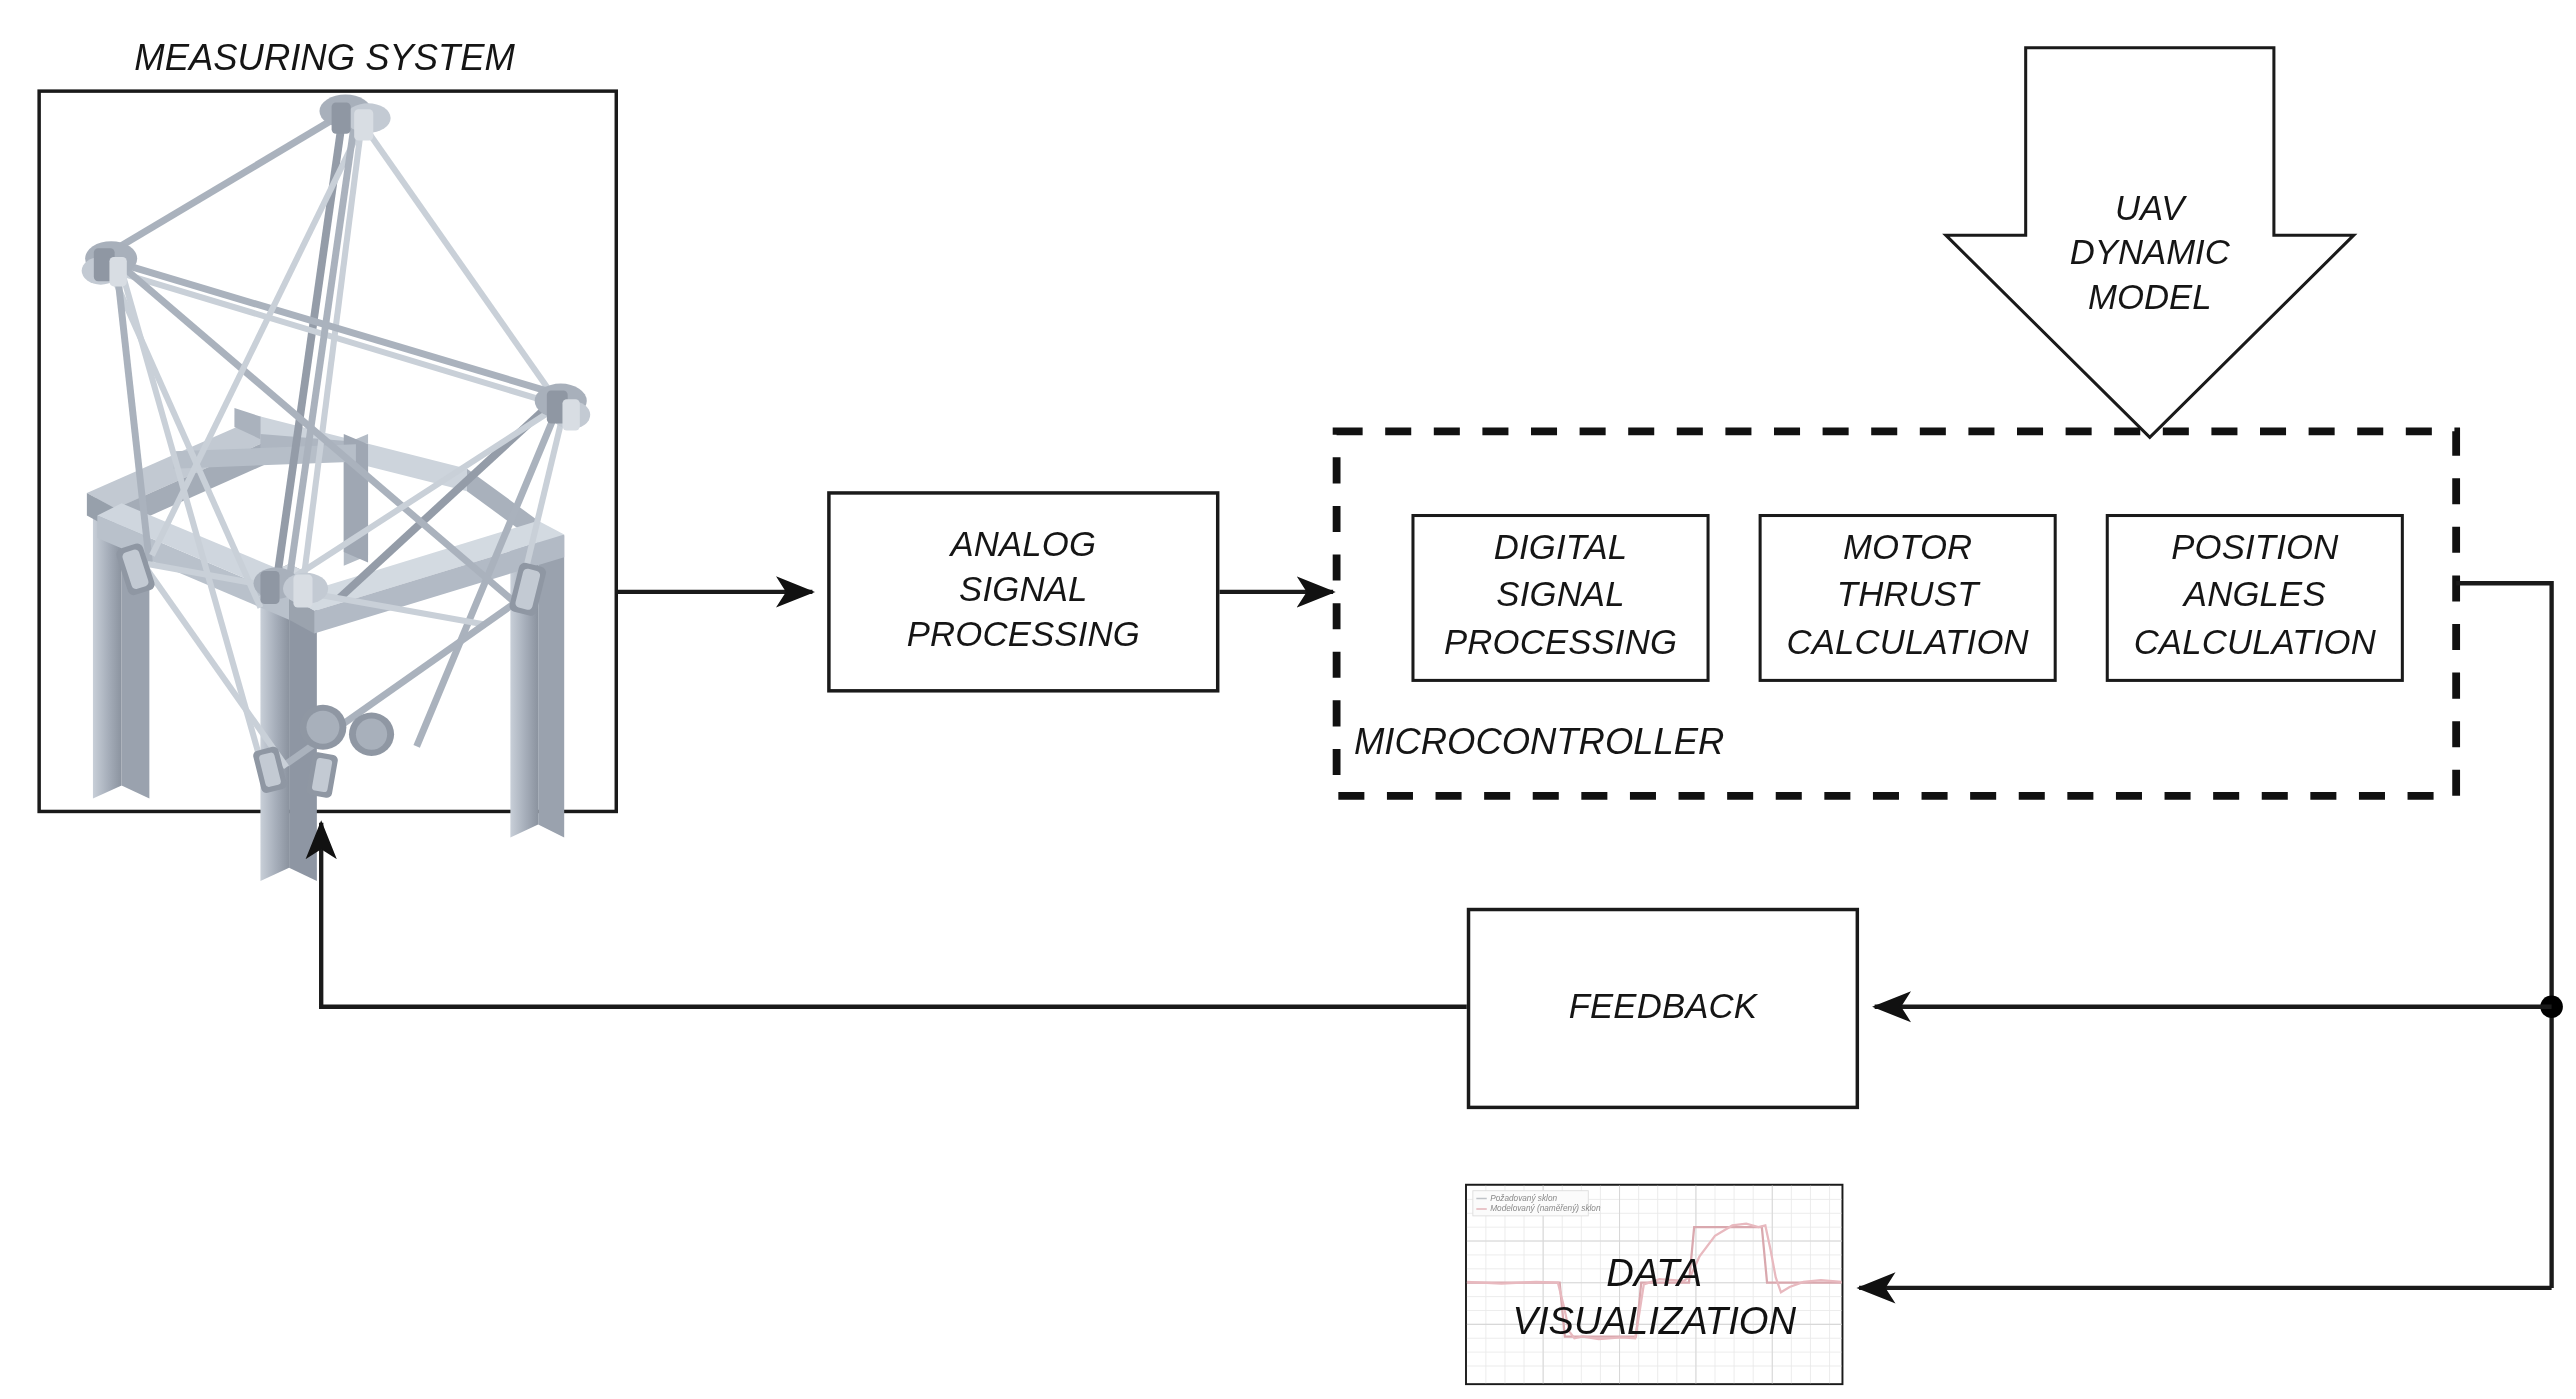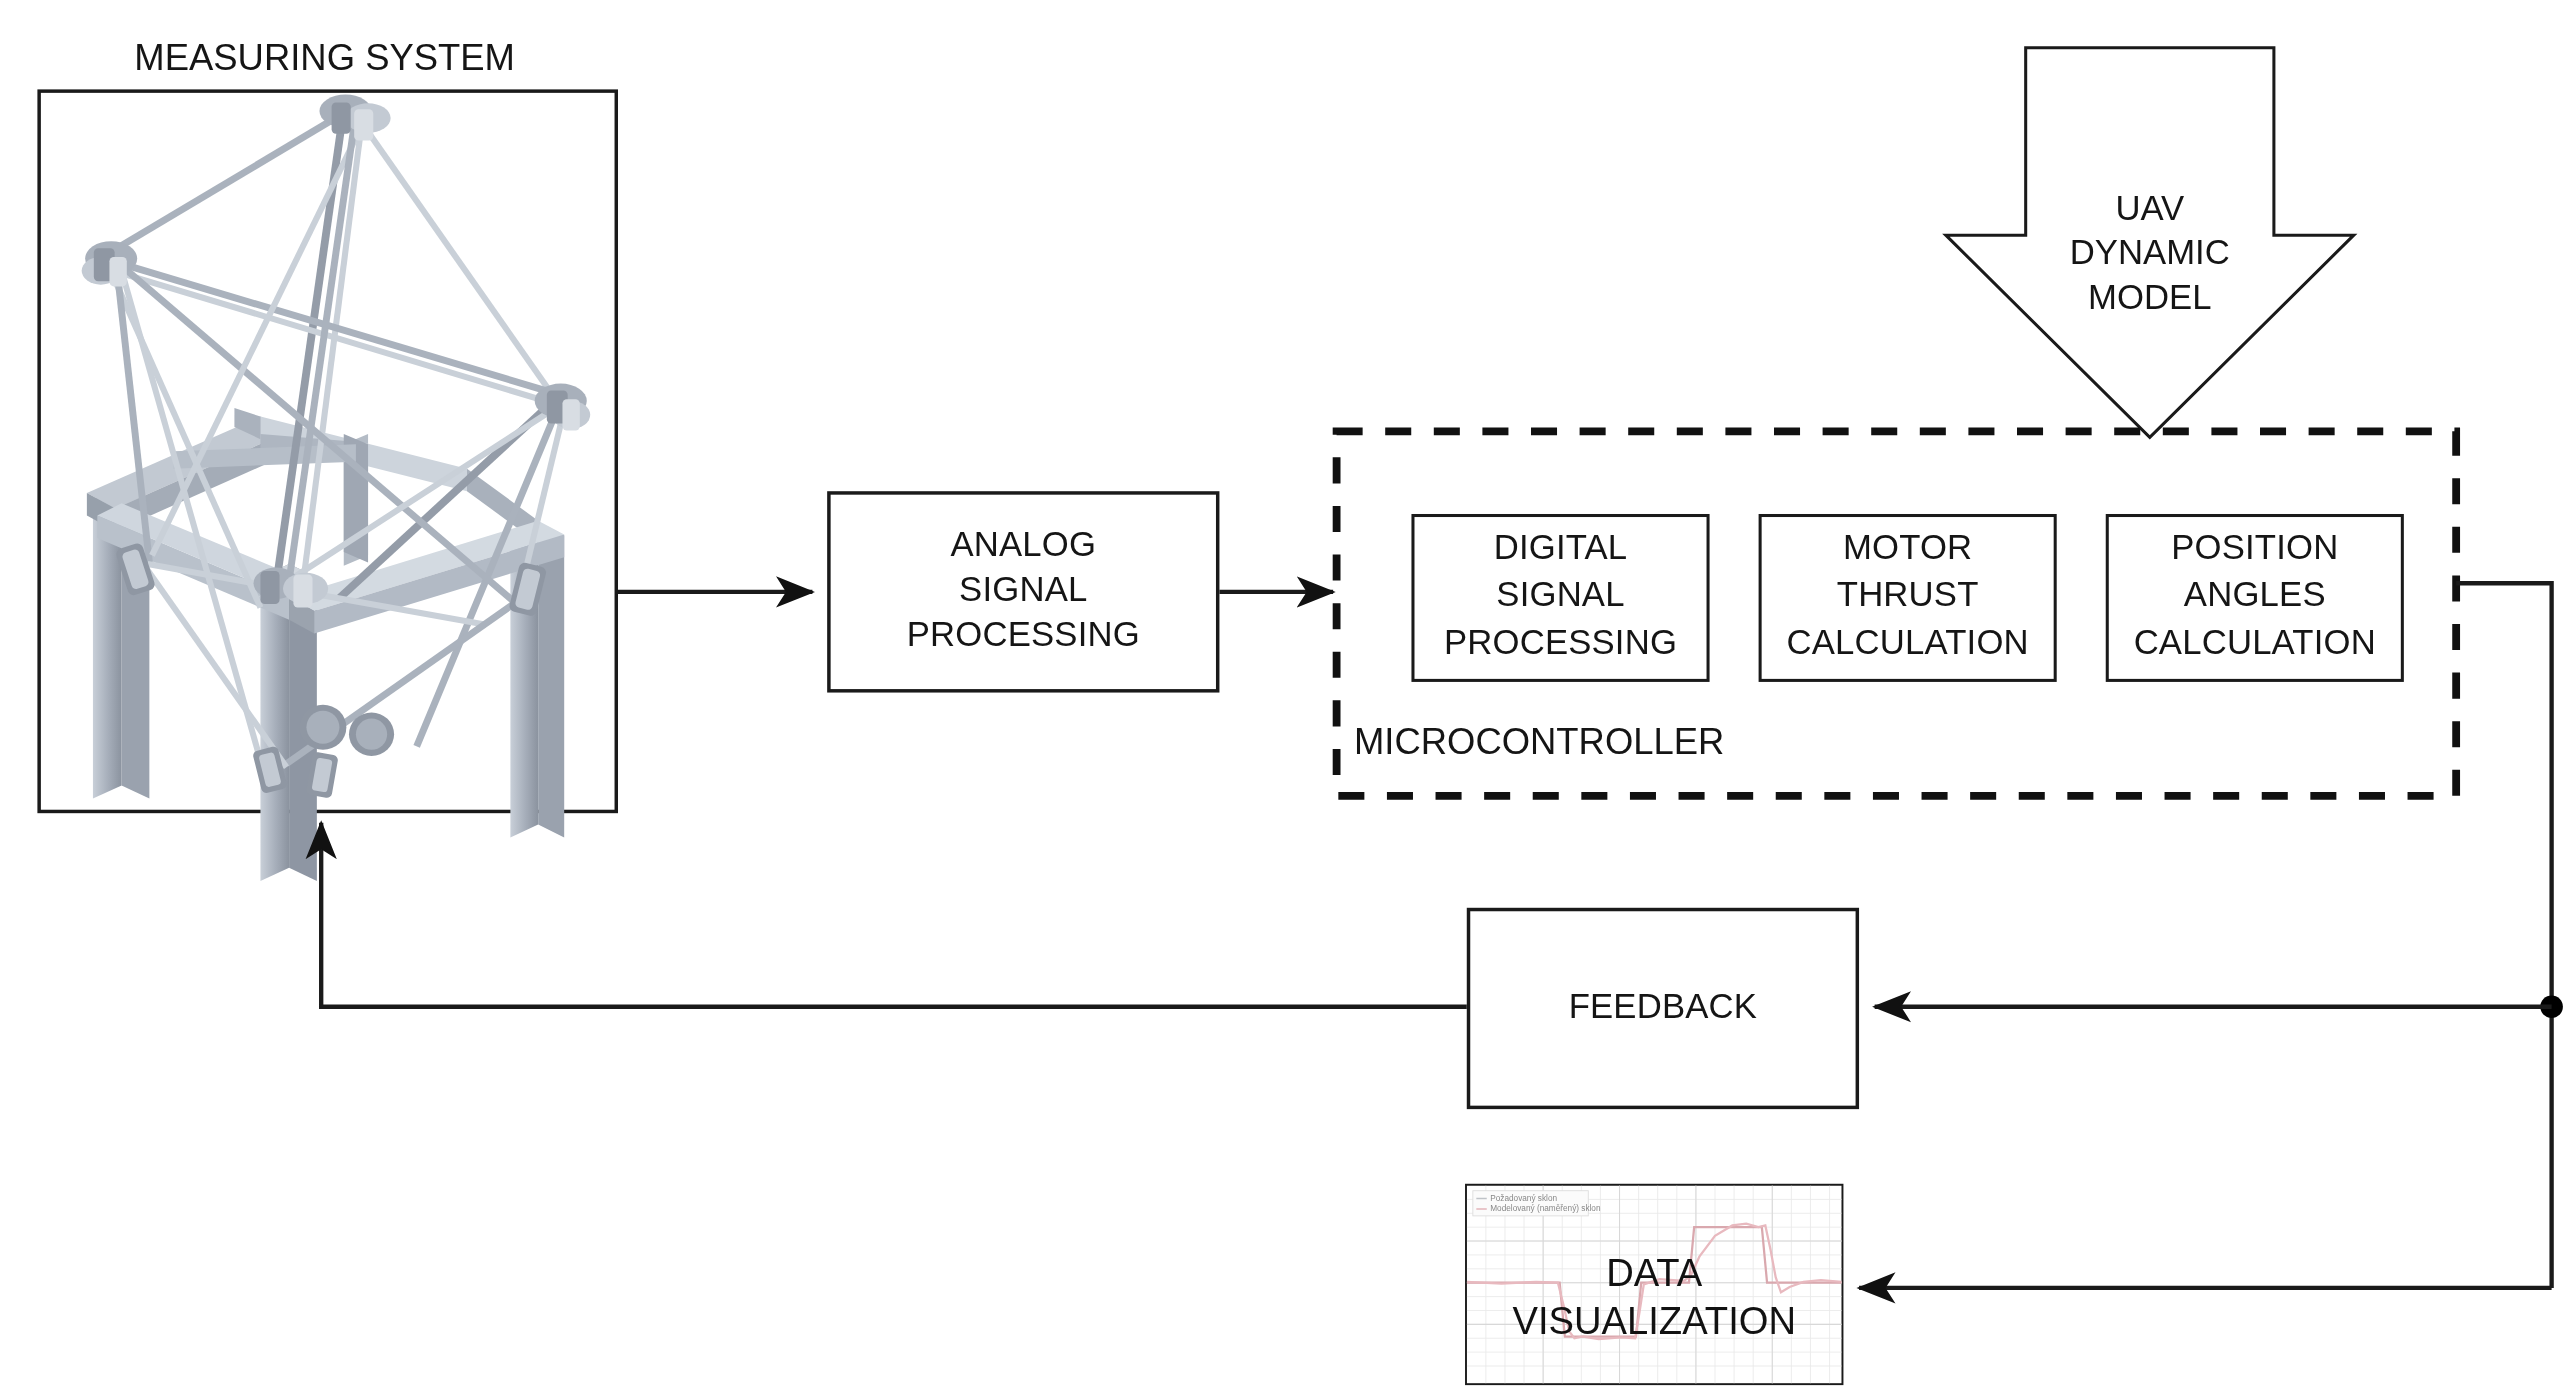--- a/index.html
+++ b/index.html
@@ -13,20 +13,21 @@
     height: 1399px;
     font-family: "Liberation Sans", sans-serif;
     overflow: hidden;
     position: relative;
   }
   #diagram-root {
     position: absolute;
     left: 0; top: 0;
     width: 2228px;
     height: 1399px;
+    font-style: italic;
   }
   svg.layer {
     position: absolute;
     left: 0; top: 0;
     width: 2576px;
     height: 1399px;
   }
   .blk-text {
     font-family: "Liberation Sans", sans-serif;
     font-size: 40px;

